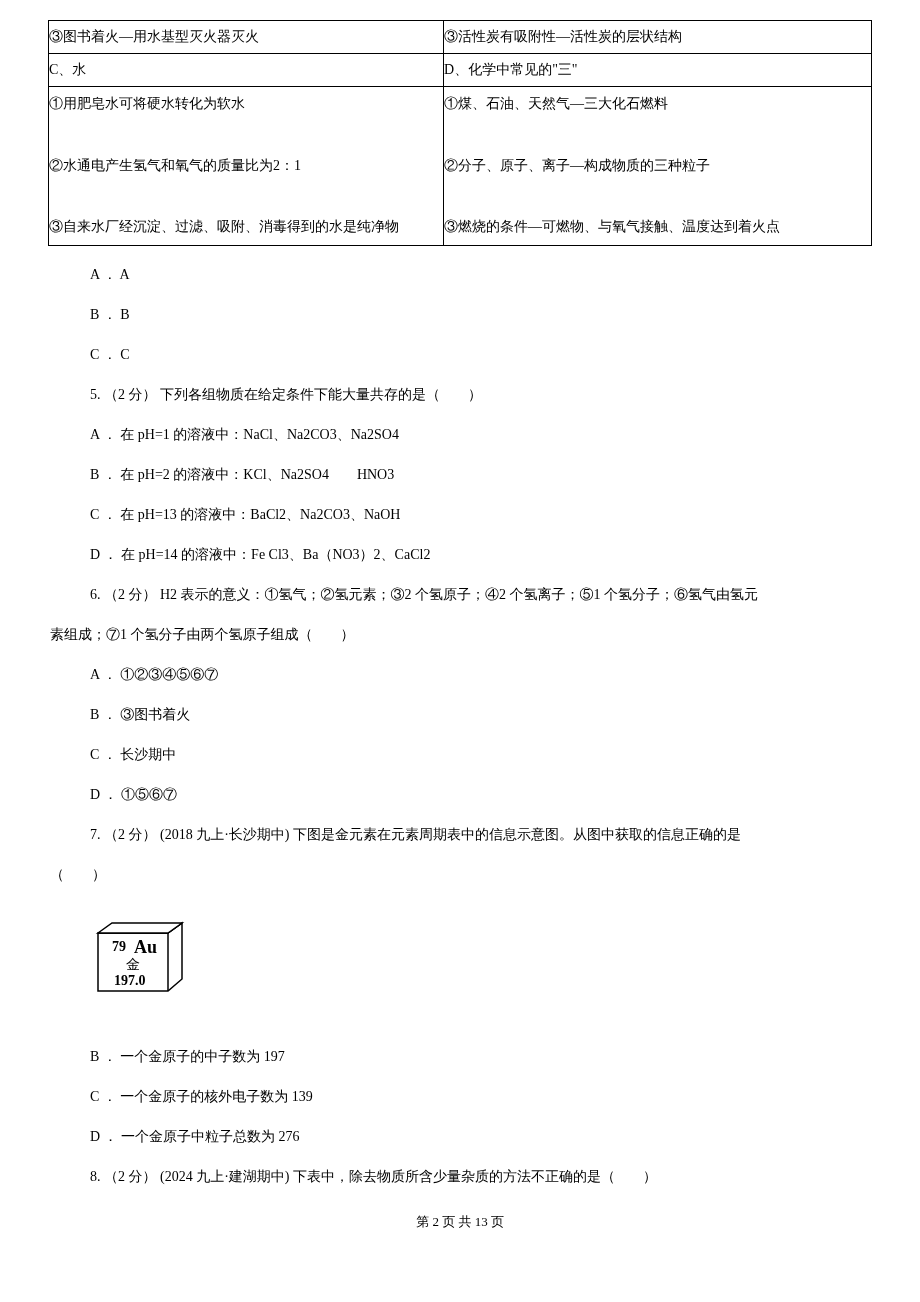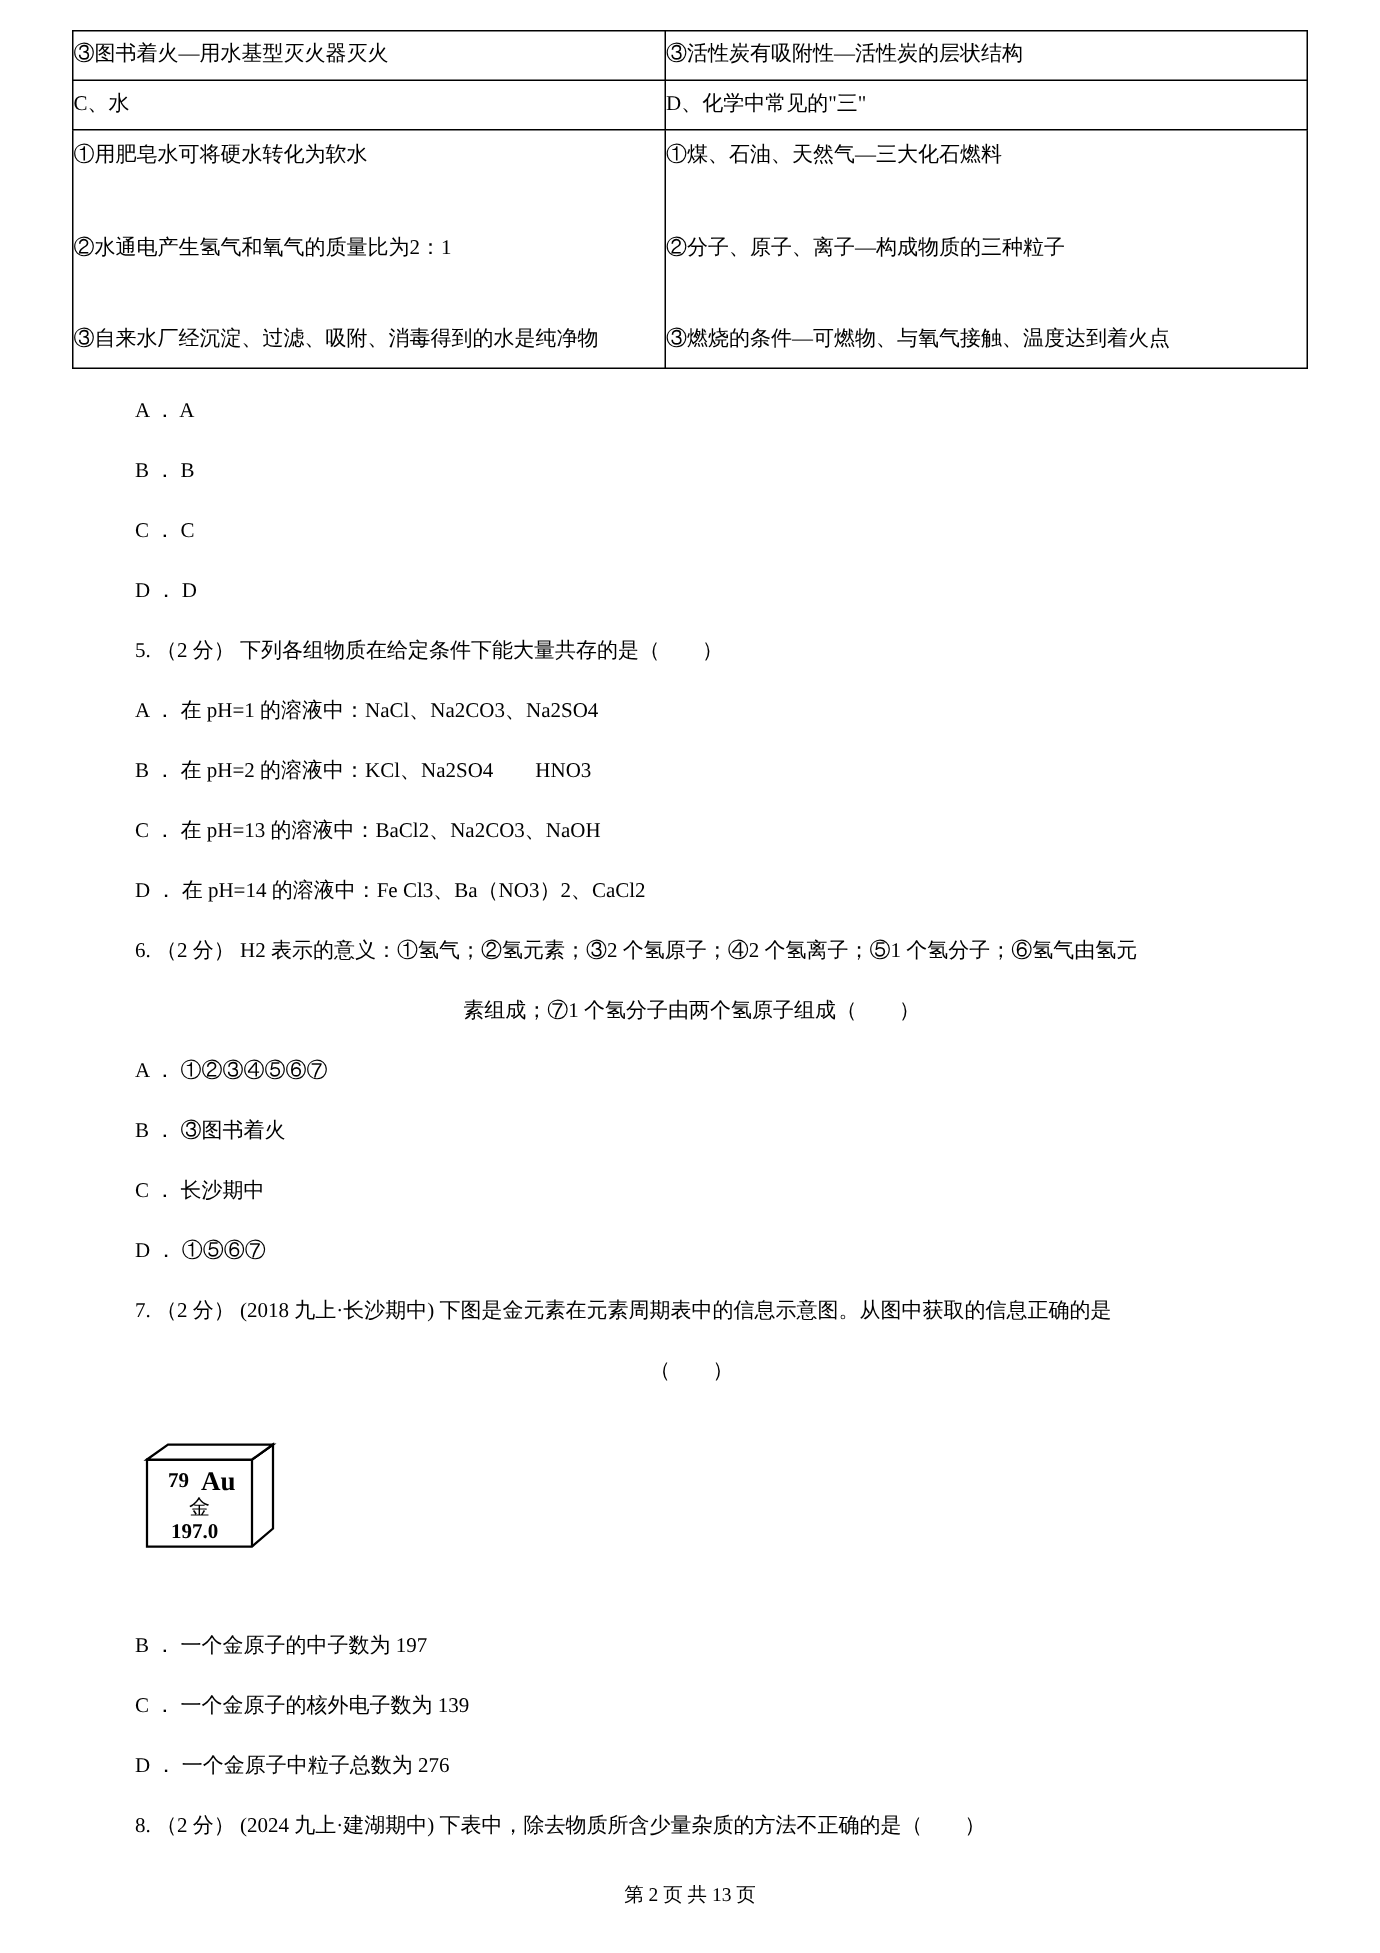--- a/index.html
+++ b/index.html
@@ -34,21 +34,20 @@
       margin-top: 12px;
     }
     .question-line {
       margin-left: 42px;
       margin-bottom: 12px;
       margin-top: 12px;
     }
     .continuation-line {
       margin-left: 2px;
       margin-bottom: 12px;
-      text-align: center;
     }
     .page-content {
       line-height: 2.0;
     }
     .element-box {
       margin-left: 42px;
       margin-top: 20px;
       margin-bottom: 20px;
       position: relative;
       display: inline-block;
@@ -92,21 +91,20 @@
 ②分子、原子、离子—构成物质的三种粒子
 
 ③燃烧的条件—可燃物、与氧气接触、温度达到着火点</td>
     </tr>
   </tbody>
     </table>
 
   <p class="option-line">A ． A</p>
   <p class="option-line">B ． B</p>
   <p class="option-line">C ． C</p>
-  <p class="option-line">D ． D</p>
 
   <p class="question-line">5. （2 分） 下列各组物质在给定条件下能大量共存的是（　　）</p>
   <p class="option-line">A ． 在 pH=1 的溶液中：NaCl、Na2CO3、Na2SO4</p>
   <p class="option-line">B ． 在 pH=2 的溶液中：KCl、Na2SO4　　HNO3</p>
   <p class="option-line">C ． 在 pH=13 的溶液中：BaCl2、Na2CO3、NaOH</p>
   <p class="option-line">D ． 在 pH=14 的溶液中：Fe Cl3、Ba（NO3）2、CaCl2</p>
 
   <p class="question-line">6. （2 分） H2 表示的意义：①氢气；②氢元素；③2 个氢原子；④2 个氢离子；⑤1 个氢分子；⑥氢气由氢元</p>
   <p class="continuation-line">素组成；⑦1 个氢分子由两个氢原子组成（　　）</p>
   <p class="option-line">A ． ①②③④⑤⑥⑦</p>

